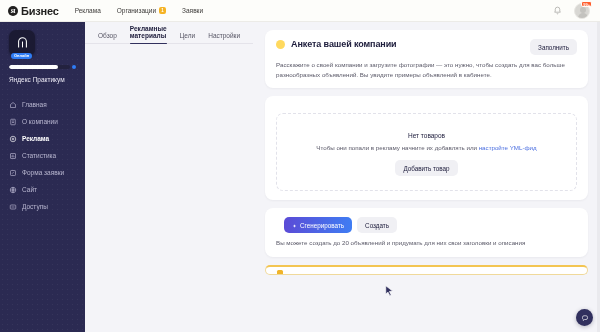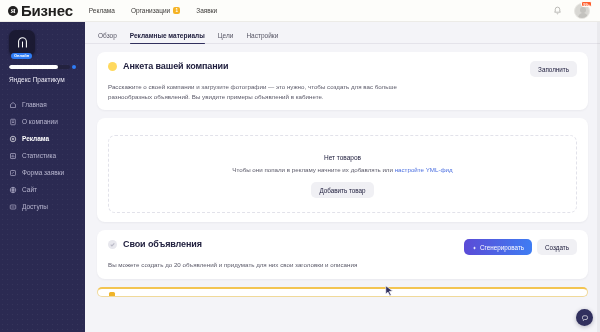--- a/index.html
+++ b/index.html
@@ -18,21 +18,21 @@
     height: 22px; background: #fdfdfa; flex: 0 0 22px;
     display: flex; align-items: center; padding: 0 8px;
     border-bottom: 1px solid #ecebe7; position: relative; z-index: 30;
   }
   .brand { display: flex; align-items: center; gap: 3px; margin-right: 16px; }
   .brand-mark {
     width: 10px; height: 10px; border-radius: 50%; background: #21201f;
     color: #fff; font-size: 7px; font-weight: bold; line-height: 10px; text-align: center;
     font-family: "Liberation Serif", serif;
   }
-  .brand-name { font-size: 15px; font-weight: bold; letter-spacing: -0.2px; color: #21201f; }
+  .brand-name { font-size: 11px; font-weight: bold; letter-spacing: -0.2px; color: #21201f; }
   .topnav { display: flex; align-items: center; gap: 16px; }
   .topnav-item { font-size: 6.5px; color: #3c3a38; display: flex; align-items: center; gap: 3px; cursor: pointer; }
   .topnav-badge {
     background: #f5b324; color: #fff; font-size: 4.5px; font-weight: bold;
     min-width: 7px; height: 7px; line-height: 7px; border-radius: 2px; text-align: center; padding: 0 1px;
   }
   .topbar-right { margin-left: auto; display: flex; align-items: center; gap: 12px; padding-right: 2px;}
   .bell { width: 9px; height: 9px; position: relative; cursor: pointer; }
   .avatar-wrap { position: relative; width: 16px; height: 16px; }
   .avatar {
@@ -86,21 +86,21 @@
   .sb-menu { margin-top: 13px; display: flex; flex-direction: column; }
   .sb-item {
     display: flex; align-items: center; gap: 5px; padding: 4.5px 9px;
     color: #b9b7d0; font-size: 6.5px; cursor: pointer; position: relative;
   }
   .sb-item.active { color: #ffffff; font-weight: bold; }
   .sb-ico { width: 8px; height: 8px; flex: 0 0 8px; display: block; }
   .sb-ico svg { display: block; width: 8px; height: 8px; }
 
   
-  .main { flex: 1; min-width: 0; display: flex; flex-direction: column; background: #f4f4f8;
+  .main { flex: 1; min-width: 0; display: flex; flex-direction: row; background: #f4f4f8;
     background-image: radial-gradient(rgba(0,0,0,0.028) 0.5px, transparent 0.5px);
     background-size: 4px 4px; position: relative; }
   .tabs {
     height: 22px; flex: 0 0 22px; display: flex; align-items: flex-end; gap: 13px;
     padding: 0 13px; border-bottom: 1px solid #e4e3ea; background: #f4f4f8;
   }
   .tab { font-size: 6.5px; color: #565564; padding-bottom: 4px; cursor: pointer; position: relative; }
   .tab.active { color: #21203f; font-weight: bold; }
   .tab.active::after {
     content: ""; position: absolute; left: 0; right: 0; bottom: -1px; height: 1.5px; background: #31305e; border-radius: 1px;
@@ -313,28 +313,20 @@
             <div class="empty-title">Нет товаров</div>
             <div class="empty-sub">
               <span>Чтобы они попали в рекламу начните их добавлять или </span><a href="#">настройте YML-фид</a>
             </div>
             <button class="btn empty-btn">Добавить товар</button>
           </div>
         </div>
 
         <div class="card">
           <div class="card-head">
-            <div class="card-head-left">
-              <span class="c-circle gray">
-                <svg viewBox="0 0 16 16" fill="none" stroke="#b9b9c6" stroke-width="2">
-                    <path d="M4.8 8.2l2.2 2.2 4.2-4.4"></path>
-                  </svg>
-              </span>
-              <span class="card-title">Свои объявления</span>
-            </div>
             <div class="btn-row">
               <button class="btn btn-gradient">
                 <span class="spark">
                   <svg viewBox="0 0 16 16" fill="#fff">
                       <path d="M8 1l1.4 4.1L13.5 6.5 9.4 8 8 12l-1.4-4L2.5 6.5 6.6 5.1z"></path>
                     </svg>
                 </span>
                 <span>Сгенерировать</span>
               </button>
               <button class="btn">Создать</button>

